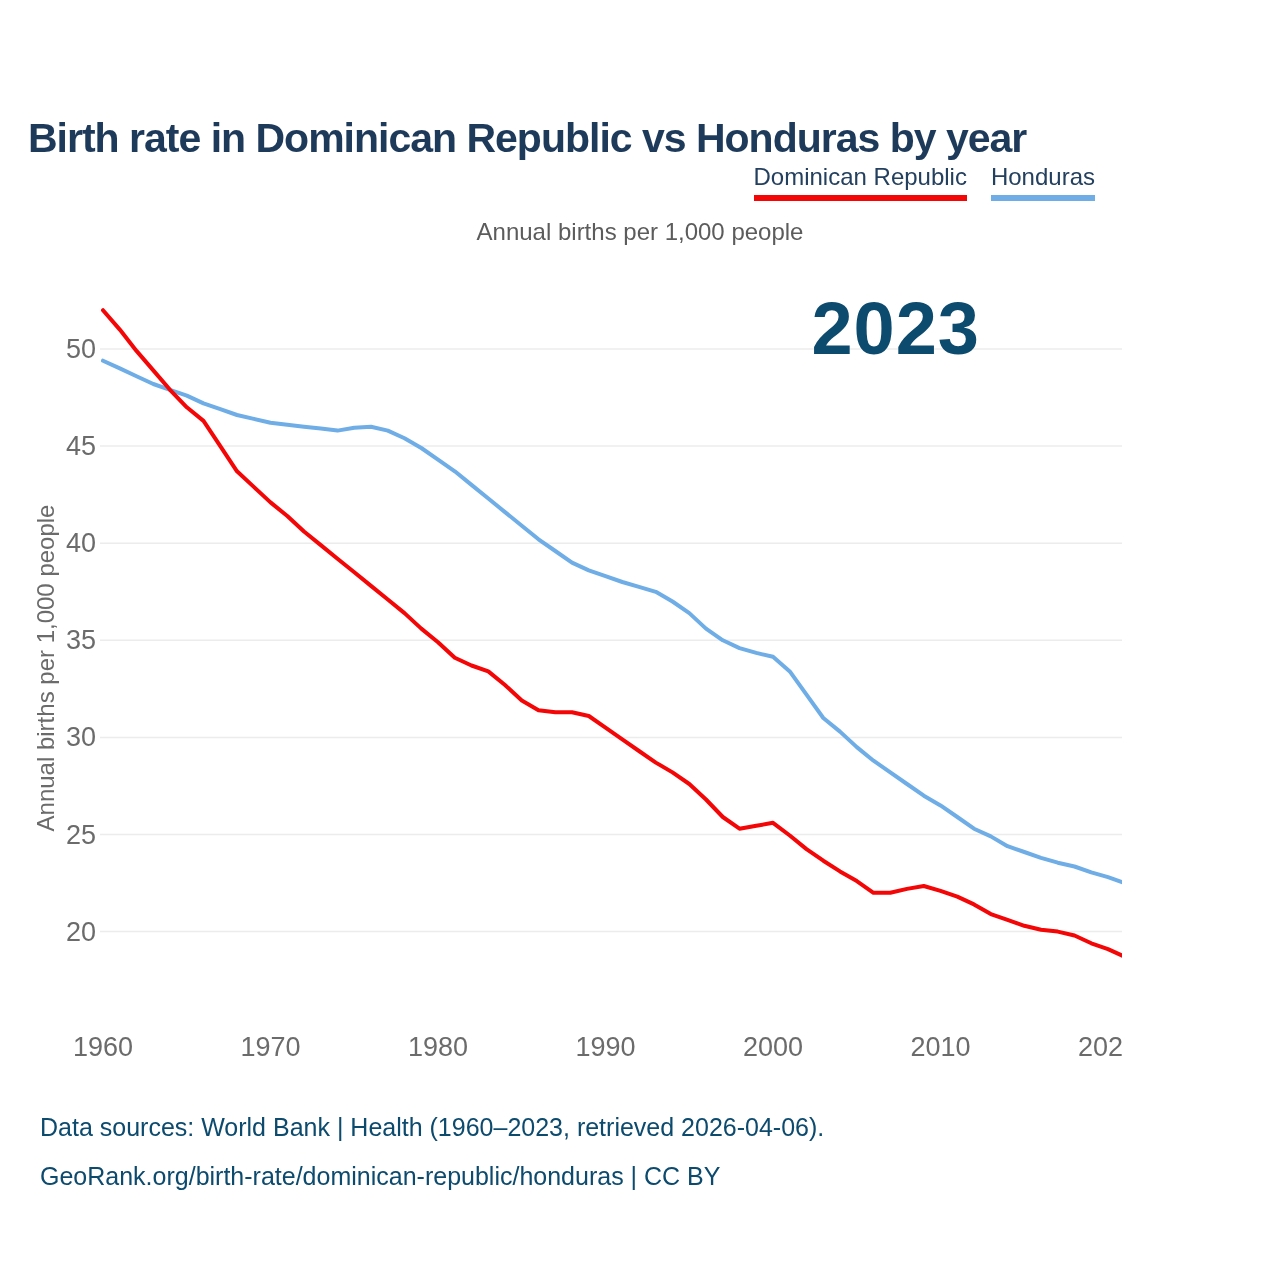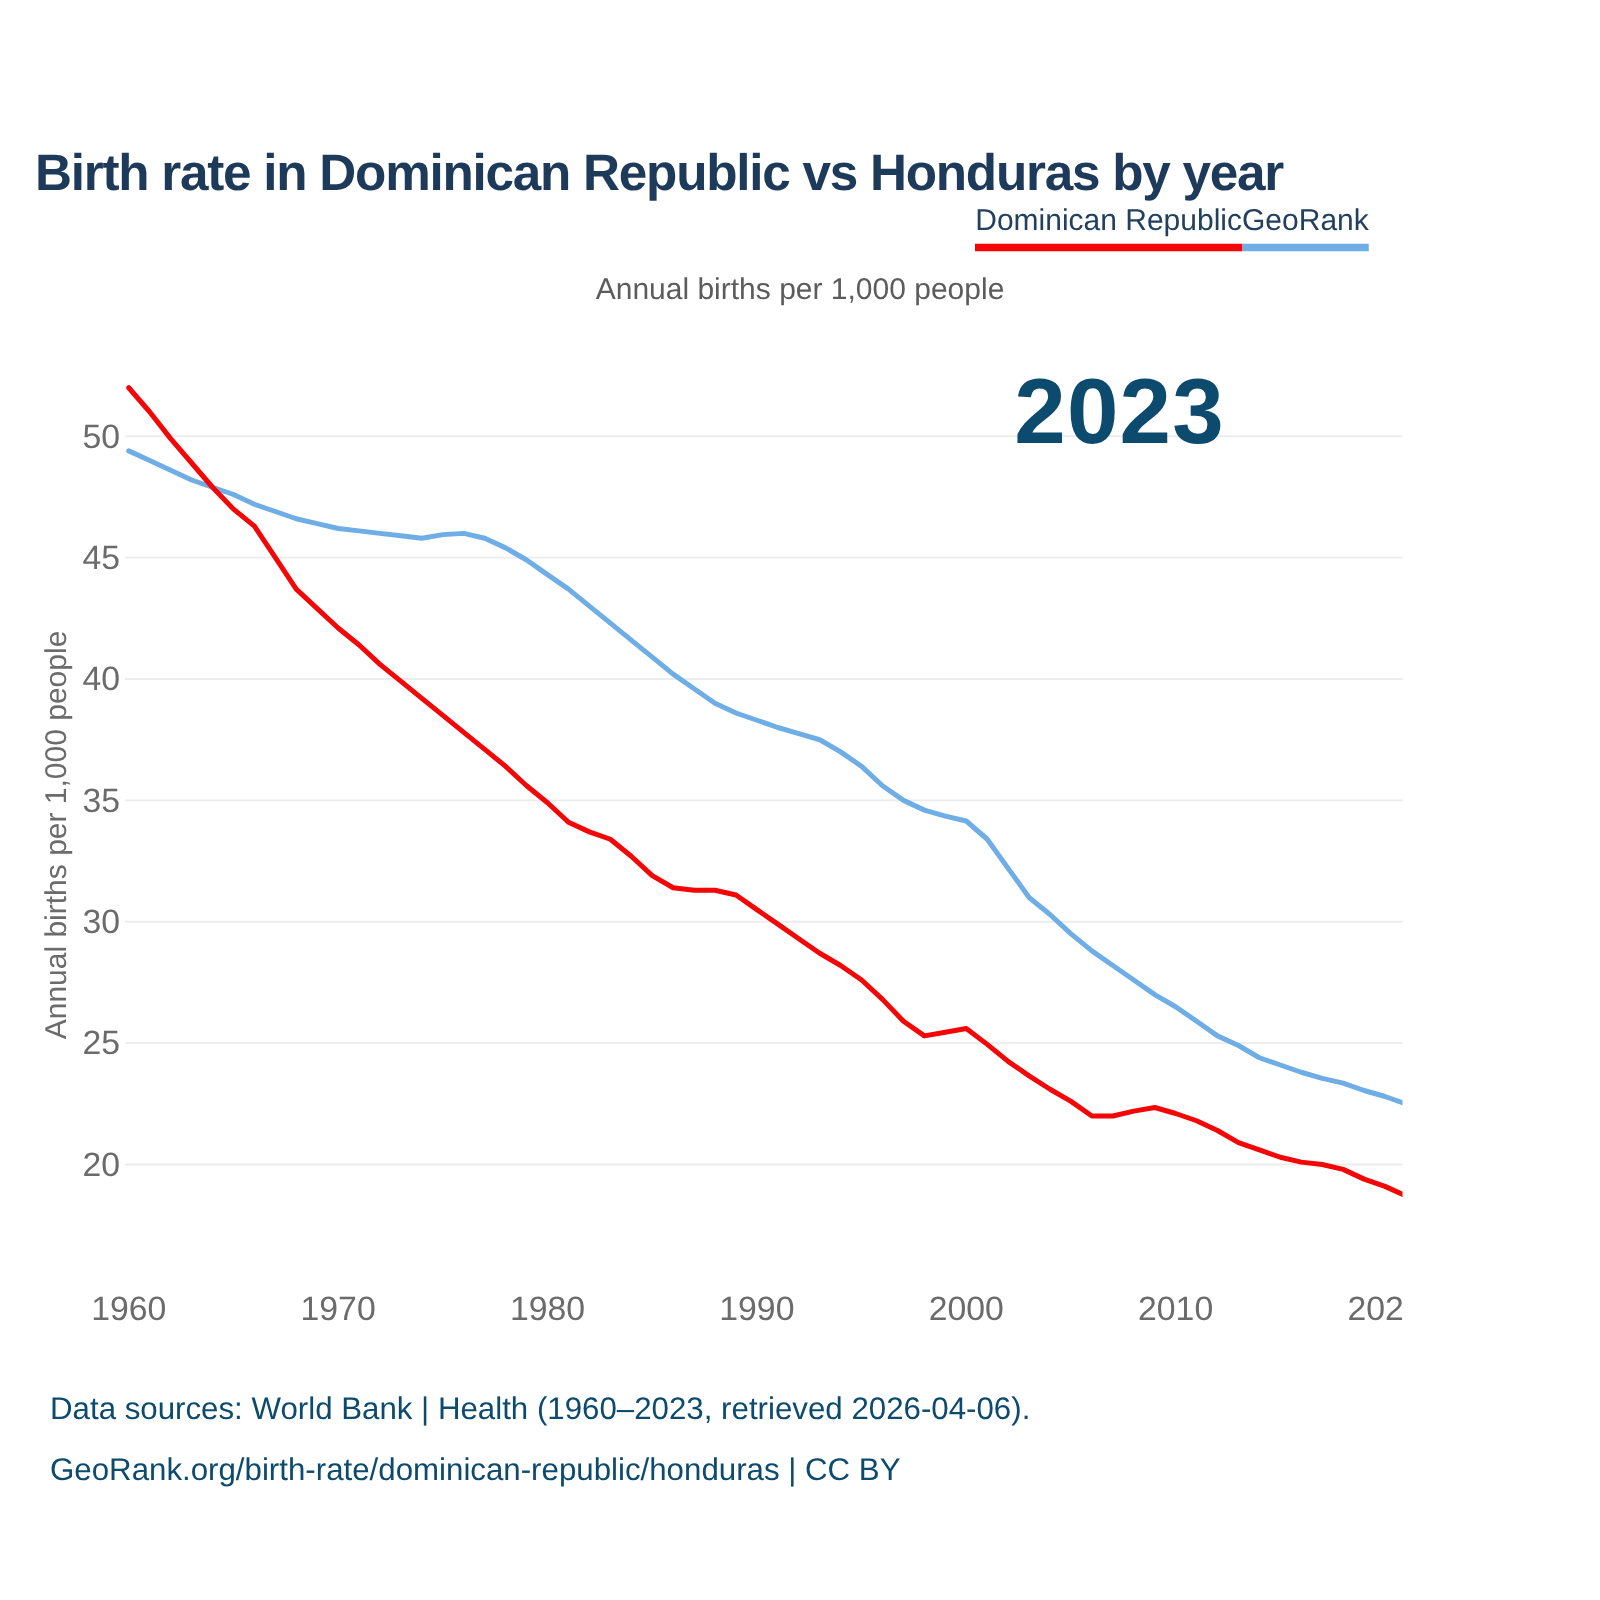--- a/index.html
+++ b/index.html
@@ -5,21 +5,21 @@
   html,body{margin:0;padding:0;background:#ffffff;}
   .page{
     position:relative;width:1122px;height:1280px;background:#ffffff;
     font-family:"Liberation Sans", sans-serif;overflow:hidden;
   }
   .title{
     position:absolute;left:28px;top:88px;width:1180px;
     font-size:41px;font-weight:bold;letter-spacing:-1px;line-height:1.15;
   }
   .legend{
-    position:absolute;right:27px;top:163px;display:flex;
+    position:absolute;right:27px;top:163px;display:flex;gap:24px;
     font-size:24px;
   }
   .legend-item{padding-bottom:4px;border-bottom:6px solid transparent;cursor:pointer;}
   .subtitle{
     position:absolute;left:0;top:218px;width:1280px;text-align:center;
     font-size:24px;
   }
   .ylabel{
     position:absolute;left:46px;top:668px;transform:translate(-50%,-50%) rotate(-90deg);
     white-space:nowrap;font-size:24px;
@@ -44,21 +44,21 @@
 
 <div class="page">
 
   <h1 class="title" style="color: rgb(30, 58, 90);">Birth rate in Dominican Republic vs Honduras by year</h1>
 
   <div class="legend" style="color: rgb(36, 64, 95);">
     <div class="legend-item" id="legend-dr" style="border-bottom-color: rgb(244, 6, 6);">
       <span>Dominican Republic</span>
     </div>
     <div class="legend-item" id="legend-hn" style="border-bottom-color: rgb(111, 173, 230);">
-      <span>GeoRank</span>
+      <span>Honduras</span>
     </div>
   </div>
 
   <div class="subtitle" style="color: rgb(92, 92, 92);">Annual births per 1,000 people</div>
 
   <div class="ylabel" style="color: rgb(107, 107, 107);">Annual births per 1,000 people</div>
 
   <svg class="chart" id="chart-svg" width="1280" height="1280" viewBox="0 0 1280 1280">
       <line x1="100" y1="931.6" x2="1155" y2="931.6" stroke="#ececec" stroke-width="1.5"></line>
       <text x="96" y="940.6" text-anchor="end" fill="#6b6b6b" font-size="27">20</text>

